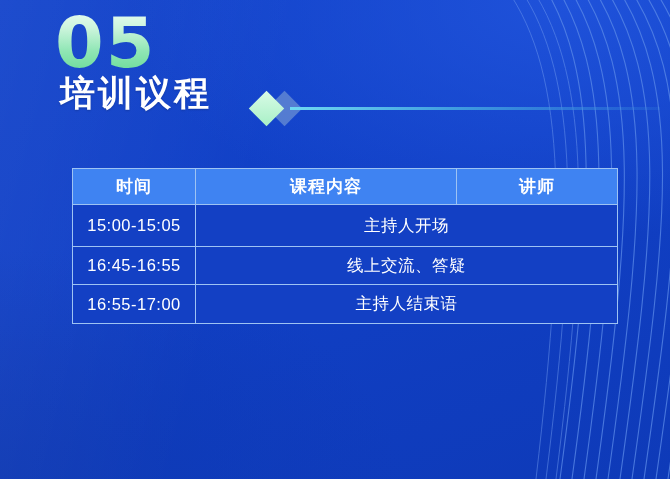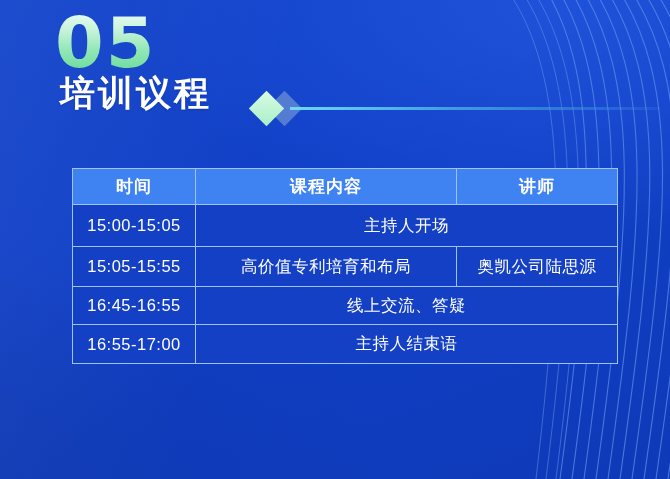--- a/index.html
+++ b/index.html
@@ -197,25 +197,20 @@
         <th class="col-course">课程内容</th>
         <th class="col-teach">讲师</th>
       </tr>
     </thead>
     <tbody>
       <tr class="row-h-1">
         <td class="col-time">15:00-15:05</td>
         <td colspan="2">主持人开场</td>
       </tr>
 
-      <tr class="row-h-2">
-        <td class="col-time">15:05-15:55</td>
-        <td class="col-course">高价值专利培育和布局</td>
-        <td class="col-teach">奥凯公司陆思源</td>
-      </tr>
 
 
       <tr class="row-h-4">
         <td class="col-time">16:45-16:55</td>
         <td colspan="2">线上交流、答疑</td>
       </tr>
 
       <tr class="row-h-5">
         <td class="col-time">16:55-17:00</td>
         <td colspan="2">主持人结束语</td>

